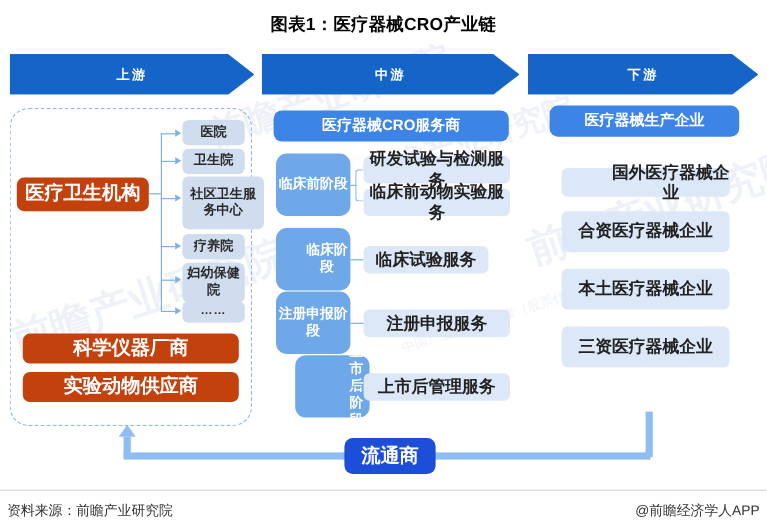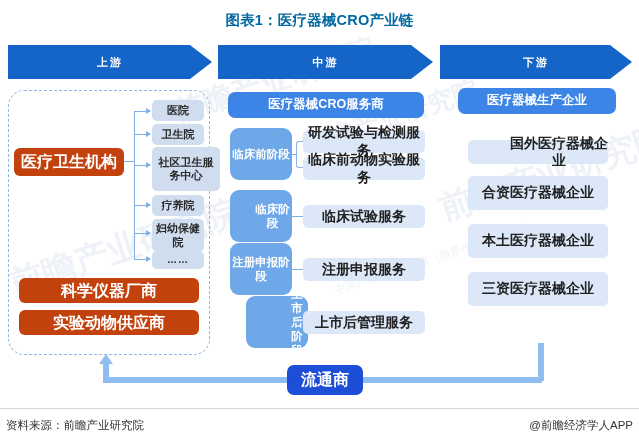--- a/index.html
+++ b/index.html
@@ -8,21 +8,21 @@
     background: #ffffff;
     font-family: "Liberation Sans", "DejaVu Sans", sans-serif;
     position: relative;
     overflow: hidden;
   }
 
   
   #chart-title {
     position: absolute; top: 11px; left: 0; width: 639px;
     text-align: center;
-    font-size: 14.5px; font-weight: bold; color: #0369a1;
+    font-size: 14.5px; font-weight: bold; color: #000000;
     letter-spacing: .2px;
   }
 
   
   .wm {
     position: absolute;
     color: rgba(120,150,190,.13);
     font-weight: bold;
     pointer-events: none;
     white-space: nowrap;
@@ -200,21 +200,21 @@
 <div class="box box-header" style="left:228px; top:92px; width:196px; height:26px;">医疗器械CRO服务商</div>
 
 <div class="box box-mid" style="left:230px; top:128px; width:62px; height:52px;">临床前阶段</div>
 <div class="bracket" style="left:296px; top:141px; width:7px; height:27px;"></div>
 <div class="line-h" style="left:292px; top:154px; width:5px;"></div>
 <div class="box box-pale" style="left:303px; top:130px; width:122px; height:23px;">研发试验与检测服务</div>
 <div class="box box-pale" style="left:303px; top:157px; width:122px; height:23px;">临床前动物实验服务</div>
 
 <div class="box box-mid" style="left:230px; top:190px; width:62px; height:52px;padding-left:23px;">临床阶段</div>
 <div class="line-h" style="left:292px; top:216px; width:11px;"></div>
-<div class="box box-pale" style="left:303px; top:205px; width:122px; height:23px;">临床试验服务</div>
+<div class="box box-pale" style="left:303px; top:205px; width:104px; height:23px;">临床试验服务</div>
 
 <div class="box box-mid" style="left:230px; top:243px; width:62px; height:52px;">注册申报阶段</div>
 <div class="line-h" style="left:292px; top:269px; width:11px;"></div>
 <div class="box box-pale" style="left:303px; top:258px; width:122px; height:23px;">注册申报服务</div>
 
 <div class="box box-mid" style="left:246px; top:296px; width:62px; height:52px;padding-left:40px;">上市后阶段</div>
 <div class="line-h" style="left:292px; top:322px; width:11px;"></div>
 <div class="box box-pale" style="left:303px; top:311px; width:122px; height:23px;">上市后管理服务</div>
 
 <div class="box box-header" style="left:458px; top:88px; width:158px; height:26px;">医疗器械生产企业</div>

